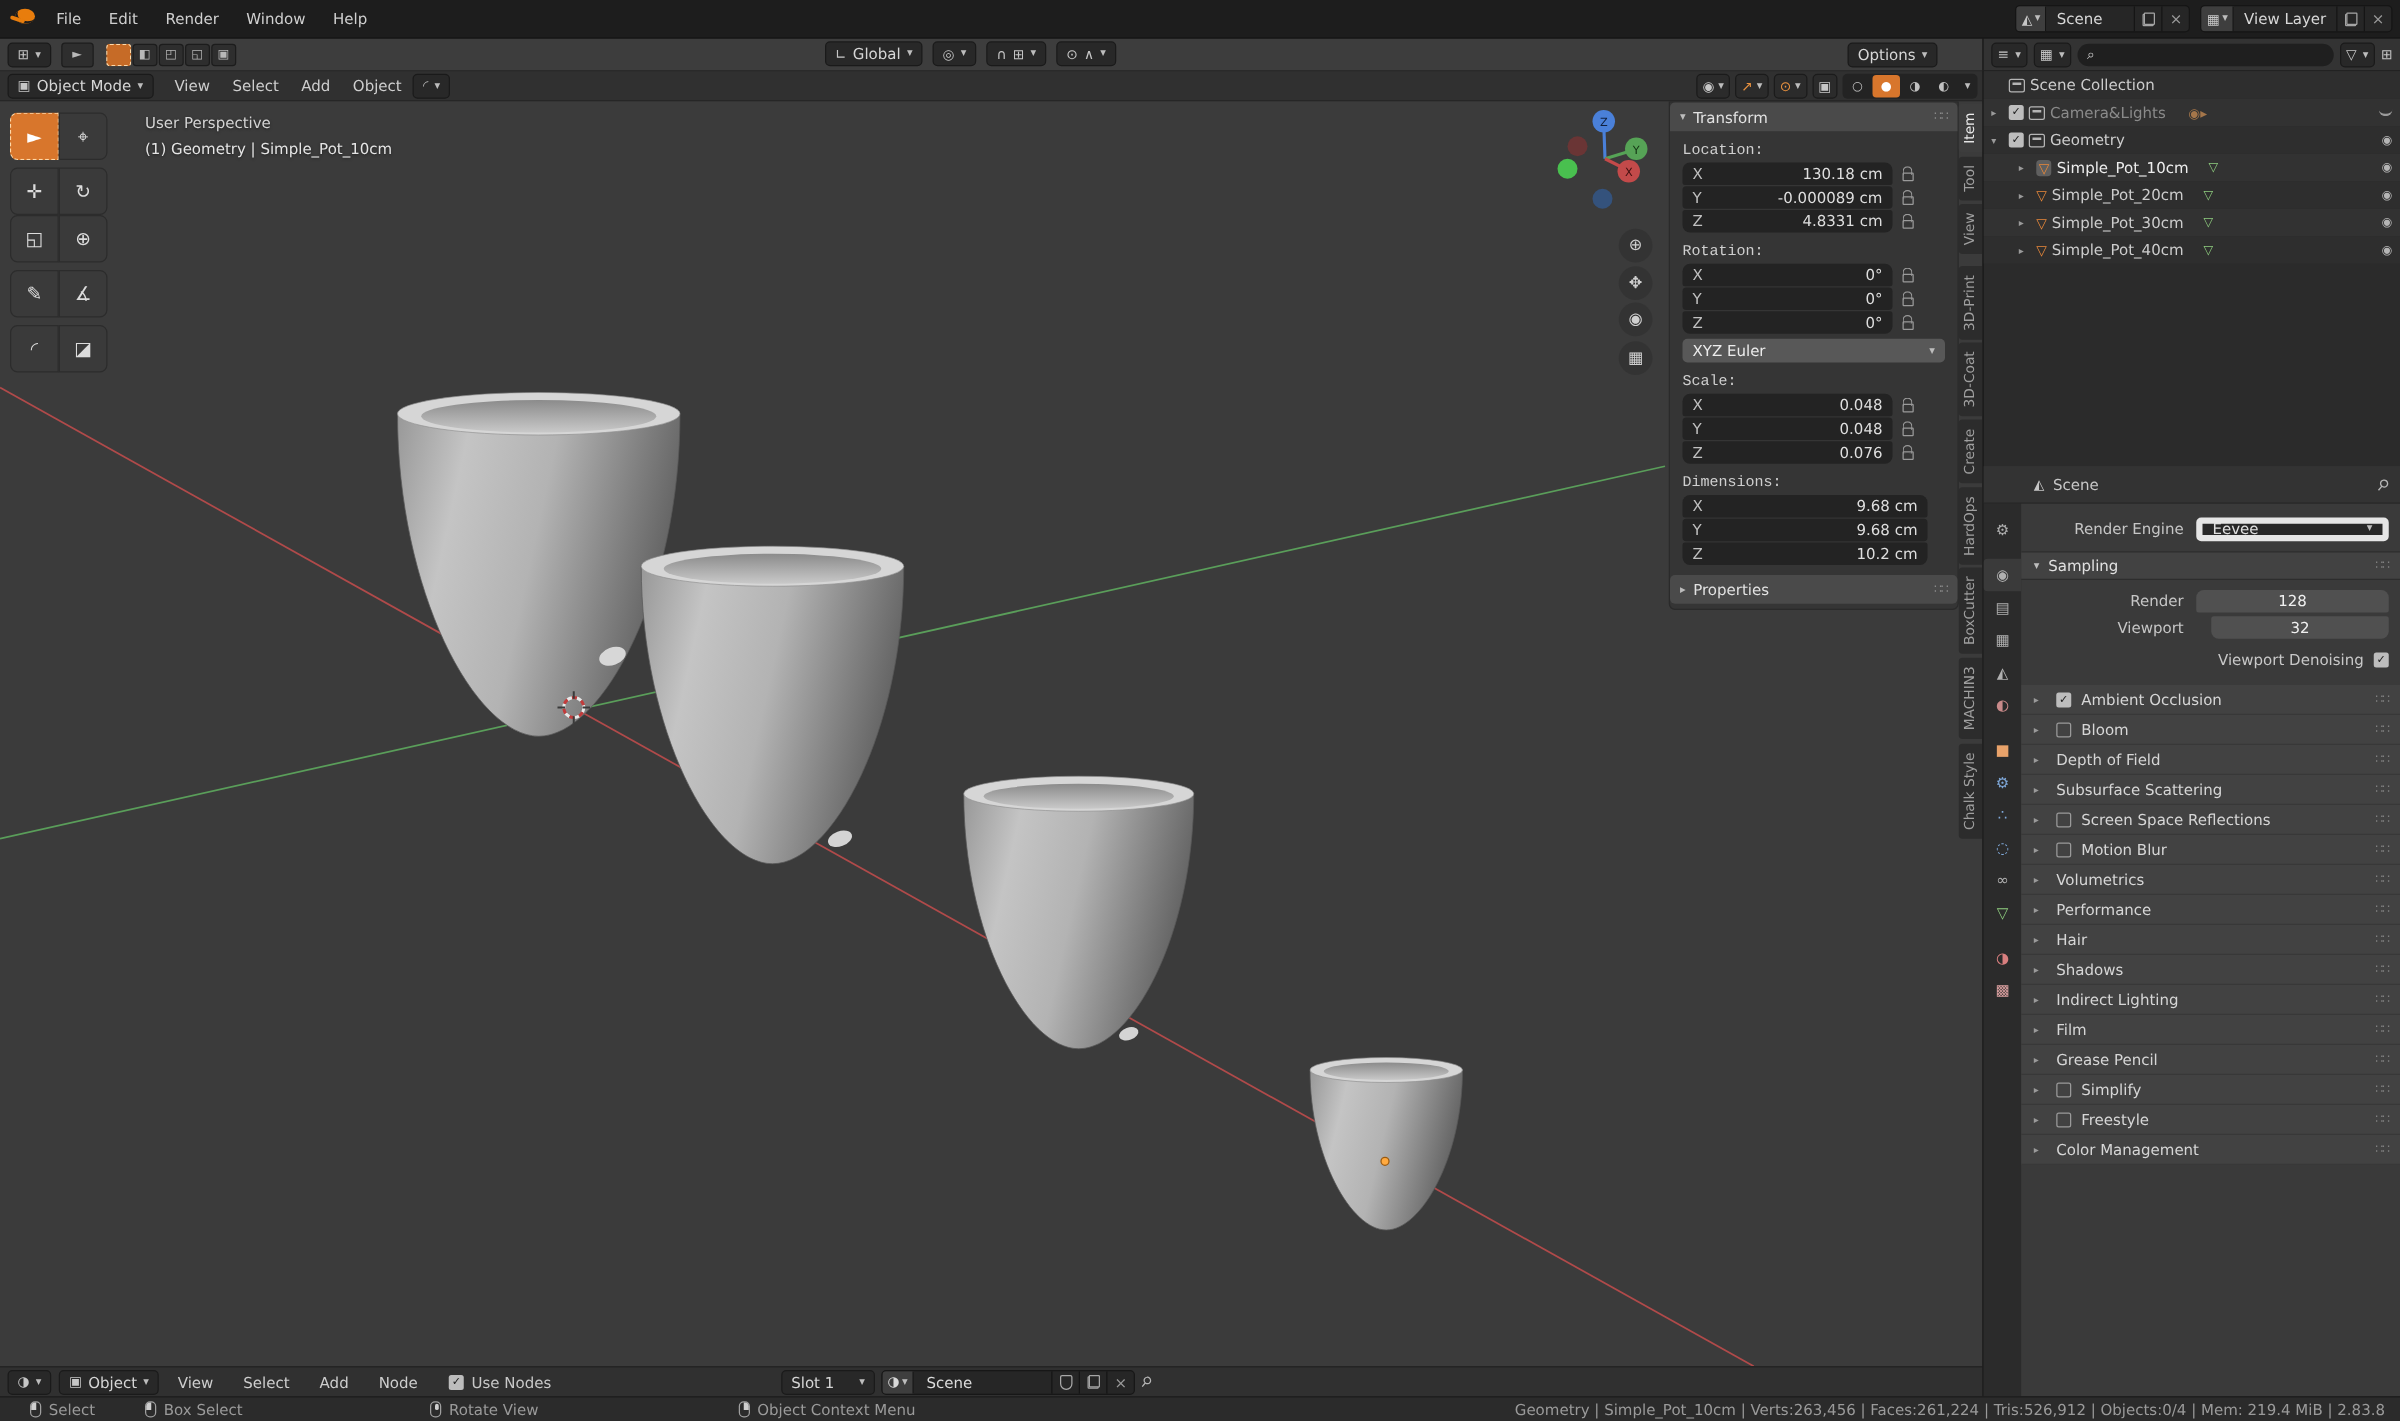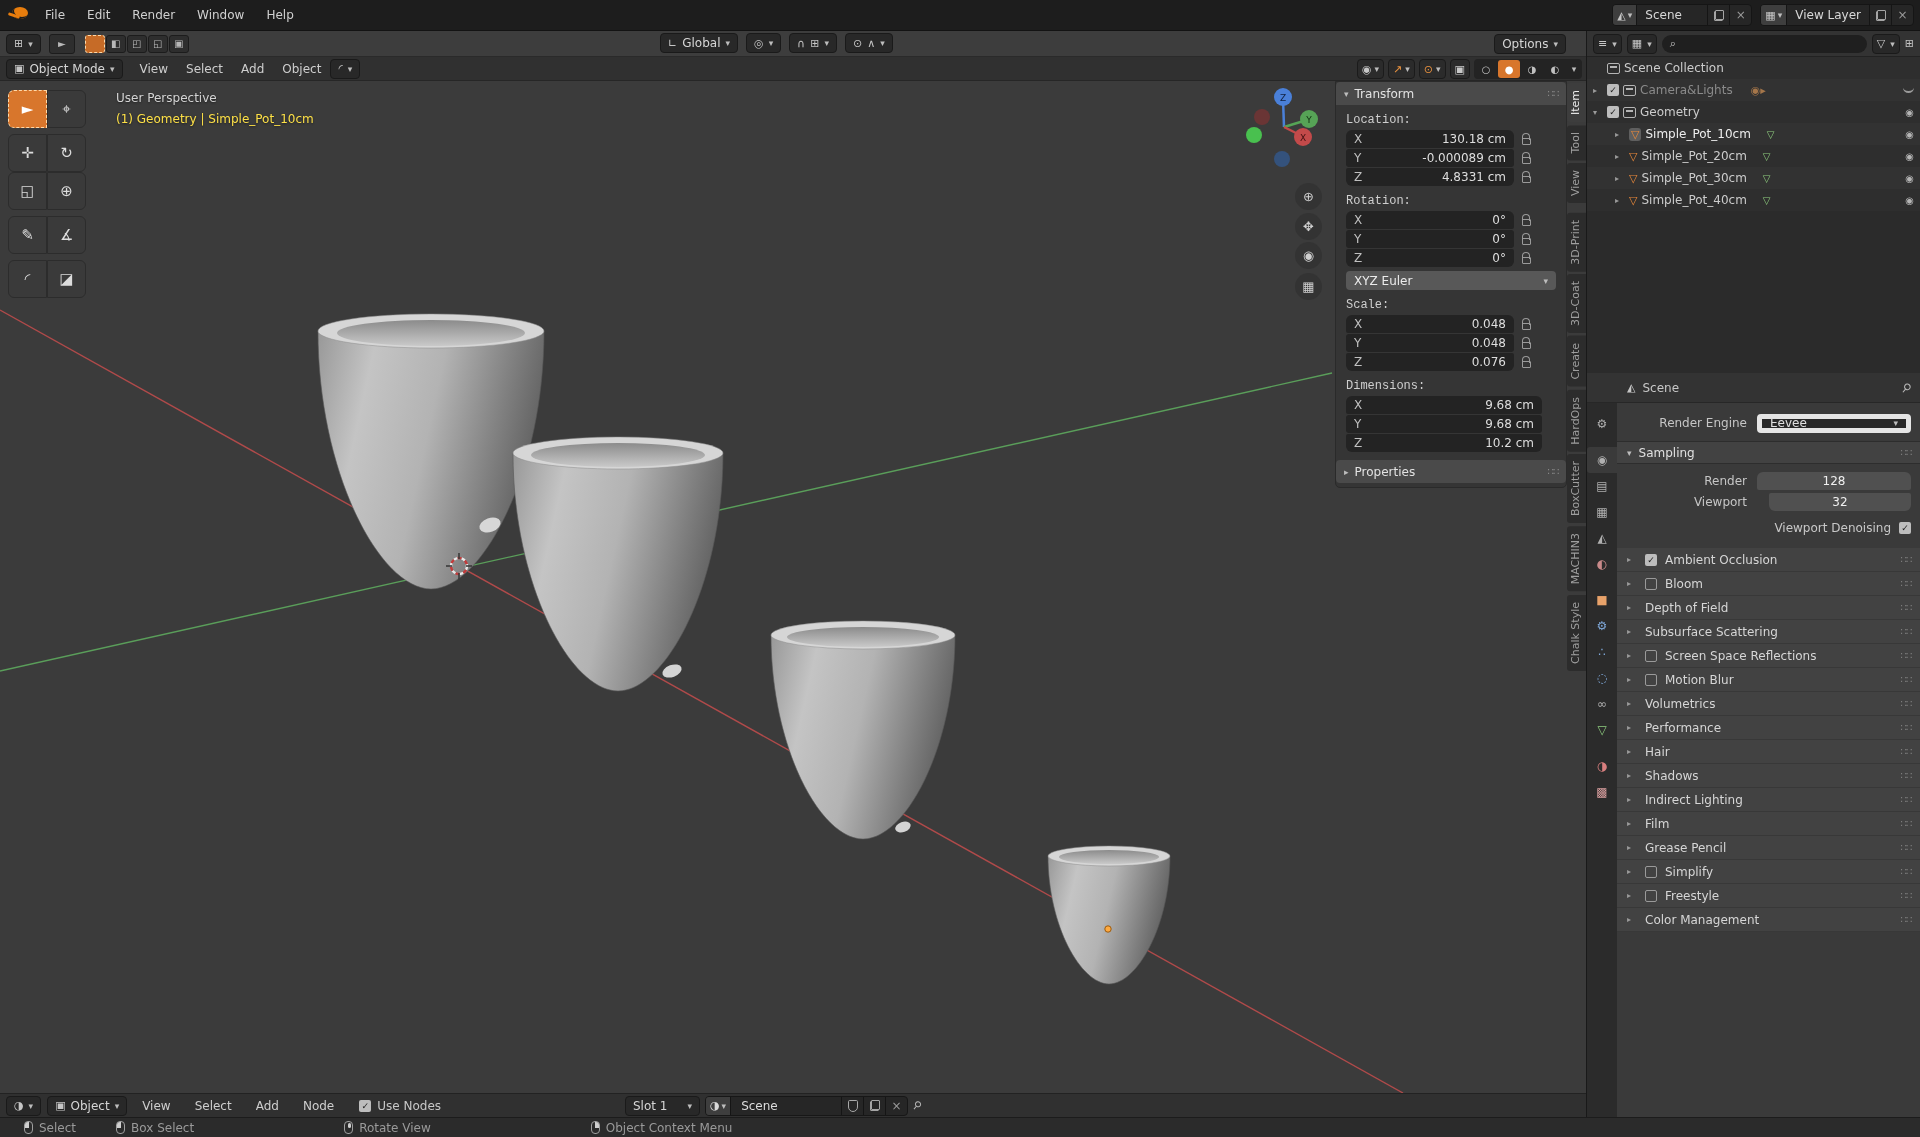--- a/index.html
+++ b/index.html
@@ -38,33 +38,33 @@
     display:flex; align-items:center; border-bottom:1px solid #262626; }
   .widget { display:flex; align-items:center; gap:5px; background:#282828; border:1px solid #1a1a1a;
     border-radius:4px; height:20px; padding:0 7px; color:#d6d6d6; }
   .hmenu { padding:0 9px; color:#cecece; }
   .icon12 { font-size:11px; color:#c6c6c6; }
   .modebtn-group { display:flex; gap:1px; margin-left:10px; }
   .sq-btn { width:20px; height:18px; background:#2e2e2e; border:1px solid #1c1c1c; border-radius:3px;
     display:flex; align-items:center; justify-content:center; color:#b8b8b8; font-size:10px; }
   .sq-btn.orange { background:#c66b27; border:1px dashed #ffd9a8; color:#fff; }
   .center-cluster { position:absolute; left:660px; top:2px; display:flex; gap:8px; align-items:center; }
-  .options-btn { position:absolute; right:20px; top:3px; }
+  .options-btn { position:absolute; right:36px; top:3px; }
   .shading-cluster { position:absolute; right:4px; top:2px; display:flex; gap:4px; align-items:center; }
   .shade-group { display:flex; gap:1px; background:#232323; border-radius:4px; padding:1px; }
   .shade-btn { width:22px; height:18px; display:flex; align-items:center; justify-content:center;
     border-radius:3px; color:#c0c0c0; font-size:10px; }
   .shade-btn.active { background:#d8762c; color:#fff; }
   .tog-btn { display:flex; align-items:center; background:#2b2b2b; border:1px solid #1b1b1b; border-radius:4px; height:20px; padding:0 4px; gap:3px; color:#c8c8c8; font-size:11px;}
   .tog-btn .on { color:#e8913f; }
 
   
   .viewport { position:absolute; left:0; top:81px; width:1586px; height:1012px; background:#3b3b3b; overflow:hidden; }
   .vp-text { position:absolute; left:116px; top:10px; color:#d4d4d4; text-shadow:0 1px 2px #222; }
-  .vp-text .sub { margin-top:7px; font-size:12px; color:#fde047; }
+  .vp-text .sub { margin-top:7px; font-size:12px; color:#e5e5e5; }
   .toolbar { position:absolute; left:8px; top:9px; display:flex; flex-direction:column; gap:6px; }
   .tool-row { display:flex; }
   .tool-btn { width:39px; height:38px; background:#3a3a3ae0; border:1px solid #2c2c2c;
     display:flex; align-items:center; justify-content:center; color:#dcdcdc; font-size:15px; }
   .tool-btn.first { border-radius:6px 0 0 6px; } .tool-btn.last { border-radius:0 6px 6px 0; }
   .tool-btn.active { background:#d8762c; border:1px dashed #ffd9a8; color:#fff; }
   .navgizmo { position:absolute; left:1240px; top:4px; }
   .nav-btn { position:absolute; left:1295px; width:27px; height:27px; border-radius:50%;
     background:#2f2f2f99; color:#cfcfcf; display:flex; align-items:center; justify-content:center; font-size:13px; }
 
@@ -777,15 +777,16 @@
         <span>Box Select</span>
       </span>
     <span class="hint" style="margin-left:150px;">
         <span class="mouse m"></span>
         <span>Rotate View</span>
       </span>
     <span class="hint" style="margin-left:160px;">
         <span class="mouse r"></span>
         <span>Object Context Menu</span>
       </span>
+    <span class="stats">Geometry | Simple_Pot_10cm | Verts:263,456 | Faces:261,224 | Tris:526,912 | Objects:0/4 | Mem: 219.4 MiB | 2.83.8</span>
   </div>
 
 </div>
 
 </body></html>

